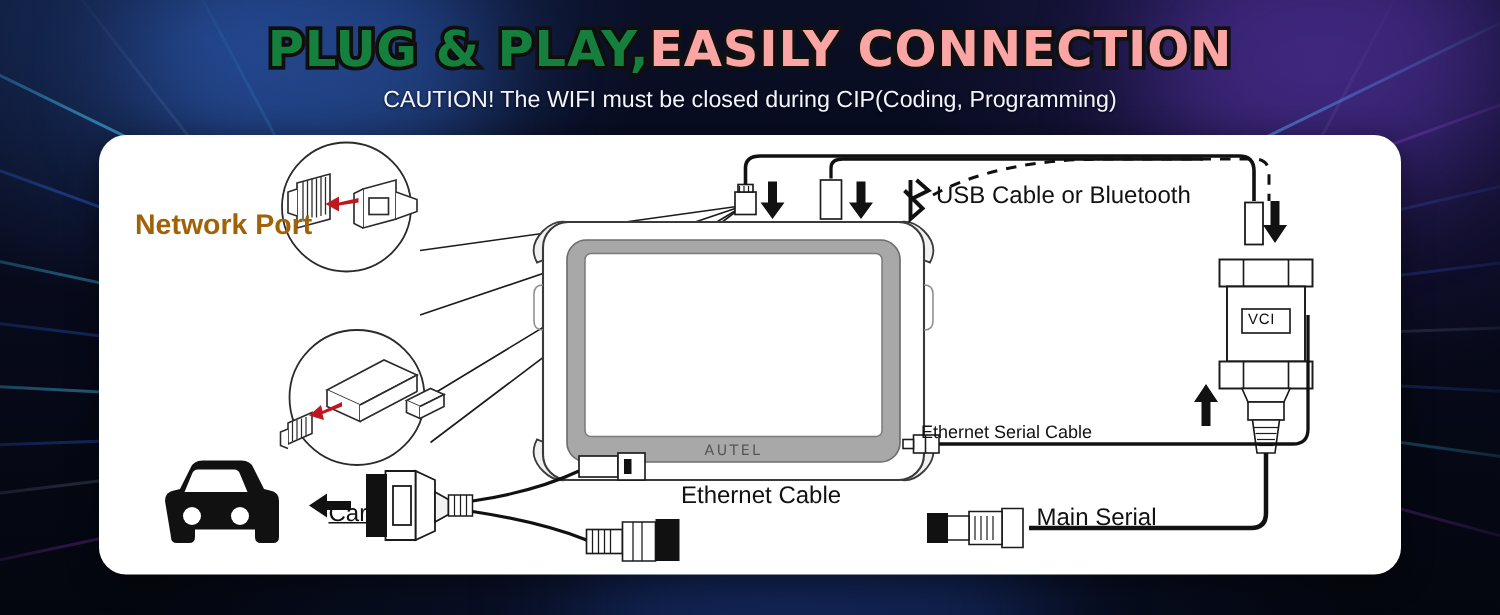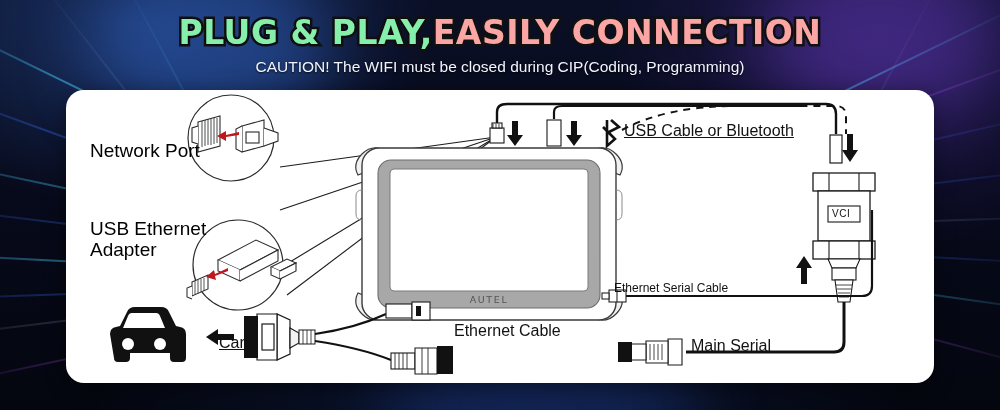--- a/index.html
+++ b/index.html
@@ -25,42 +25,42 @@
   .ray.bl{background:linear-gradient(90deg,rgba(30,70,190,0) 0%,rgba(55,105,235,.75) 50%,rgba(20,40,140,0) 100%);}
   .ray.pu{background:linear-gradient(90deg,rgba(140,50,200,0) 0%,rgba(165,70,225,.8) 50%,rgba(90,30,160,0) 100%);}
   .ray.wh{background:linear-gradient(90deg,rgba(160,190,255,0) 0%,rgba(190,215,255,.55) 50%,rgba(120,150,230,0) 100%);}
   .glow{position:absolute;border-radius:50%;filter:blur(34px);}
 
   
   .title-wrap{position:absolute;top:16px;left:0;width:1000px;text-align:center;z-index:6;}
   .title{font-size:33px;font-weight:bold;letter-spacing:.5px;
          font-family:"DejaVu Sans", sans-serif;line-height:1;white-space:nowrap;}
   .t-red{
-    color:#86efac;
+    color:#15803d;
     -webkit-text-stroke:5px #111;
     paint-order:stroke fill;
     text-shadow:0 0 2px #000;
   }
   .t-white{
     color:#fca5a5;
     -webkit-text-stroke:5px #111;
     paint-order:stroke fill;
   }
   .subtitle{margin-top:9px;color:#f2f5ff;font-size:15.5px;
             font-family:"Liberation Sans", sans-serif;text-shadow:0 1px 2px rgba(0,0,0,.8);}
 
   
   .panel{position:absolute;left:66px;top:90px;width:868px;height:293px;
          background:#fff;border-radius:18px;z-index:5;
          box-shadow:0 4px 22px rgba(0,0,0,.45);}
   .panel-inner{position:absolute;inset:0;overflow:hidden;border-radius:18px;}
 
   
   .lbl{position:absolute;white-space:nowrap;}
-  .lbl-red{color:#000000;font-size:19px;font-weight:400;line-height:1.12;}
+  .lbl-red{color:#a16207;font-size:19px;font-weight:700;line-height:1.12;}
   .lbl-note{color:#3c3c3c;font-size:10.5px;line-height:1.32;white-space:normal;width:140px;}
   .lbl-blk{color:#111;font-size:15px;line-height:1.2;}
 
   svg{display:block;}
   .vecs{position:absolute;left:0;top:0;}
 </style>
 </head>
 <body>
 
 <div id="root">
@@ -339,29 +339,25 @@
         <g fill="#111">
           <path d="M44,244 q0,-6 6,-7 l4,-1 l7,-14 q2,-5 8,-5 l26,0 q6,0 8,5 l7,14 l4,1 q6,1 6,7 l0,24 q0,4 -4,4 l-8,0 q-4,0 -4,-4 l0,-5 l-40,0 l0,5 q0,4 -4,4 l-8,0 q-4,0 -4,-4 z"></path>
           <path d="M62,226 q1,-3 4,-3 l24,0 q3,0 4,3 l5,12 l-42,0 z" fill="#fff"></path>
           <circle cx="62" cy="254" r="6" fill="#fff"></circle>
           <circle cx="94" cy="254" r="6" fill="#fff"></circle>
         </g>
       </svg>
 
       <div class="lbl lbl-red" style="left:24px;top:50px;">Network Port</div>
 
-      <div class="lbl lbl-red" style="left:24px;top:128px;">
-        <div>USB Ethernet</div>
-        <div>Adapter</div>
-      </div>
 
 
       <div class="lbl lbl-blk" style="left:153px;top:243px;font-size:16px;text-decoration:underline;">Car</div>
 
-      <div class="lbl lbl-blk" style="left:558px;top:31px;font-size:16px;text-decoration:underline;">USB Cable or Bluetooth</div>
+      <div class="lbl lbl-blk" style="left:558px;top:31px;font-size:16px;">USB Cable or Bluetooth</div>
 
       <div class="lbl lbl-blk" style="left:548px;top:191px;font-size:12px;">Ethernet Serial Cable</div>
 
       <div class="lbl lbl-blk" style="left:388px;top:231px;font-size:16px;">
         <div>Ethernet Cable</div>
       </div>
 
       <div class="lbl lbl-blk" style="left:625px;top:246px;font-size:16px;">Main Serial</div>
 
       <div class="lbl" style="left:766px;top:118px;font-size:10px;color:#111;letter-spacing:.5px;">VCI</div>

